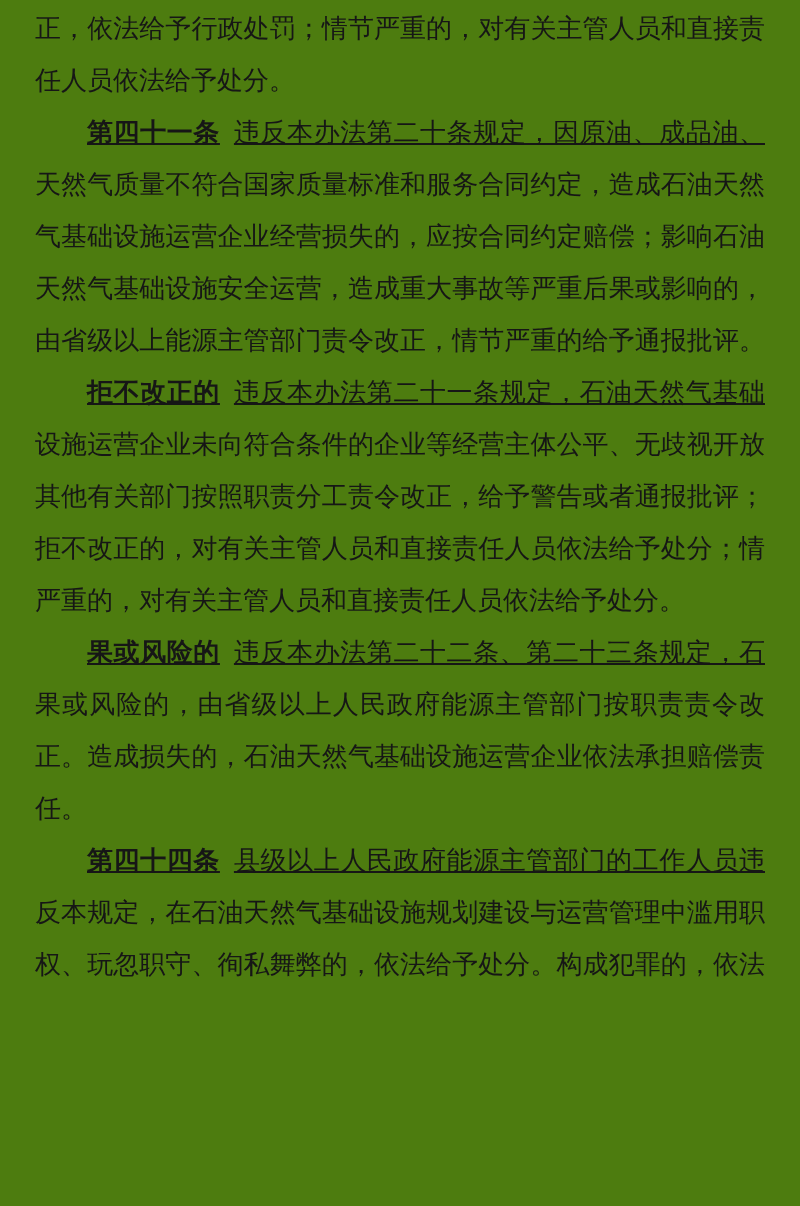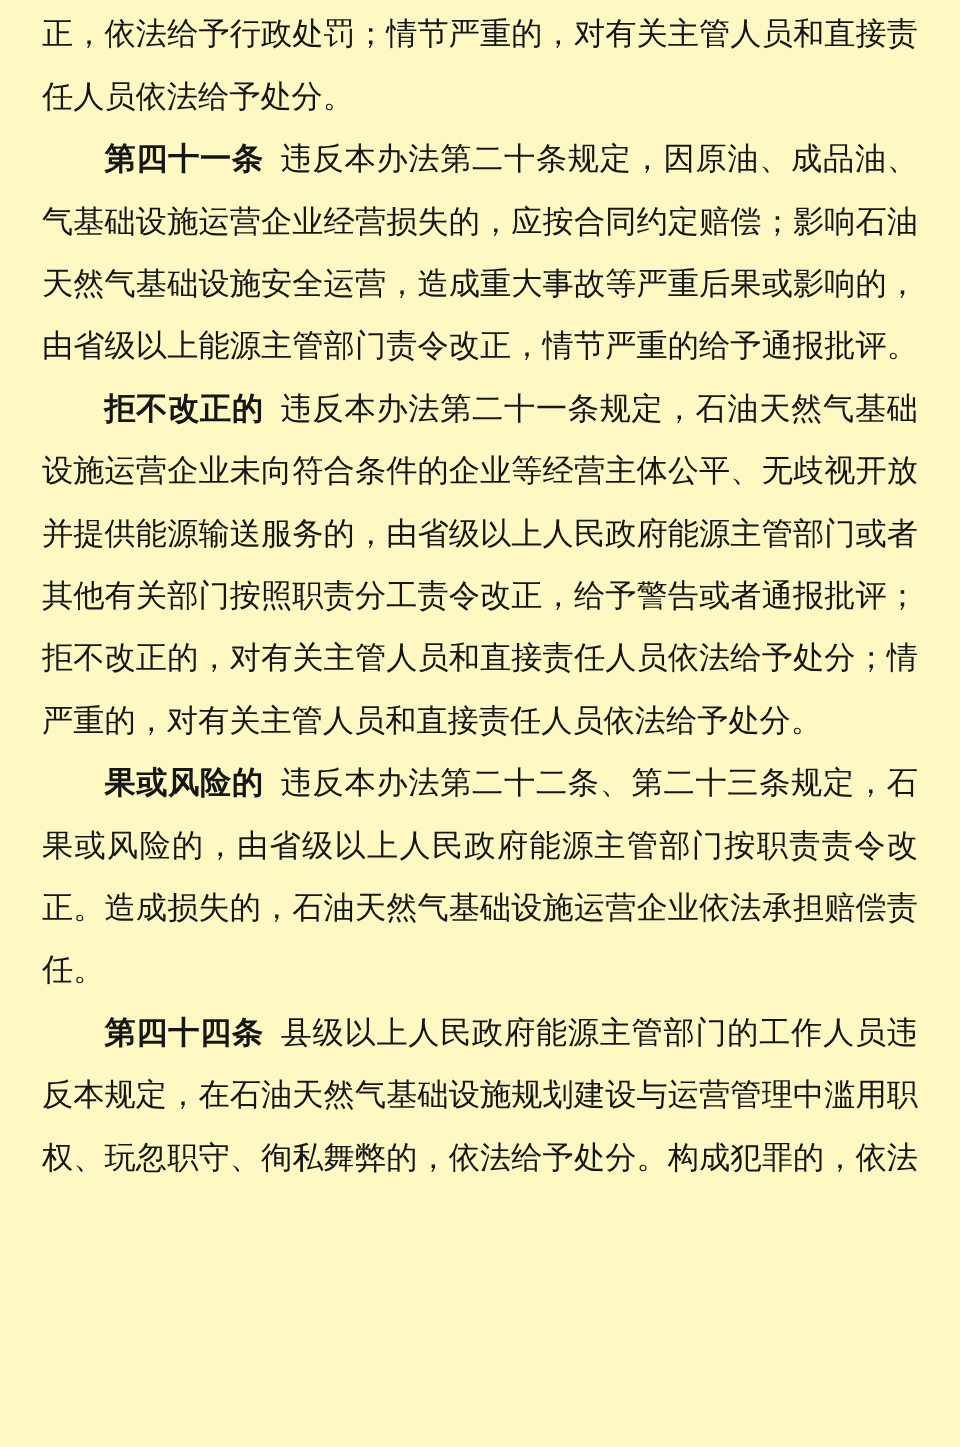--- a/index.html
+++ b/index.html
@@ -1,59 +1,60 @@
 <!DOCTYPE html>
 <html><head>
 <meta charset="utf-8">
 <style>
   html,body{margin:0;padding:0;background:#ffffff;}
   .page{
     width:800px;
     height:1206px;
     box-sizing:border-box;
-    background:#fef9c3;
+    background:#4d7c0f;
     color:#161616;
     padding:3px 35px 0 35px;
     overflow:hidden;
     font-family:"Liberation Serif","DejaVu Serif",serif;
     font-size:26px;
     line-height:52px;
   }
   .line{
     text-align:justify;
     text-align-last:justify;
     height:52px;
     overflow:hidden;
   }
   .line.natural{
     text-align:center;
     text-align-last:left;
   }
   .line.indent{
     padding-left:52px;
+    text-decoration:underline;
   }
   .article-no{
     font-weight:bold;
     padding-right:14px;
   }
 </style>
 </head>
 <body>
 
 <div class="page">
   <div>
       <div class="line"><span>正，依法给予行政处罚；情节严重的，对有关主管人员和直接责</span></div>
       <div class="line natural"><span>任人员依法给予处分。</span></div>
       <div class="line indent"><span class="article-no">第四十一条</span><span>违反本办法第二十条规定，因原油、成品油、</span></div>
+      <div class="line"><span>天然气质量不符合国家质量标准和服务合同约定，造成石油天然</span></div>
       <div class="line"><span>气基础设施运营企业经营损失的，应按合同约定赔偿；影响石油</span></div>
       <div class="line"><span>天然气基础设施安全运营，造成重大事故等严重后果或影响的，</span></div>
       <div class="line"><span>由省级以上能源主管部门责令改正，情节严重的给予通报批评。</span></div>
       <div class="line indent"><span class="article-no">拒不改正的</span><span>违反本办法第二十一条规定，石油天然气基础</span></div>
       <div class="line"><span>设施运营企业未向符合条件的企业等经营主体公平、无歧视开放</span></div>
-      <div class="line"><span>并提供能源输送服务的，由省级以上人民政府能源主管部门或者</span></div>
       <div class="line"><span>其他有关部门按照职责分工责令改正，给予警告或者通报批评；</span></div>
       <div class="line"><span>拒不改正的，对有关主管人员和直接责任人员依法给予处分；情节</span></div>
       <div class="line natural"><span>严重的，对有关主管人员和直接责任人员依法给予处分。</span></div>
       <div class="line indent"><span class="article-no">果或风险的</span><span>违反本办法第二十二条、第二十三条规定，石</span></div>
       <div class="line"><span>果或风险的，由省级以上人民政府能源主管部门按职责责令改</span></div>
       <div class="line"><span>正。造成损失的，石油天然气基础设施运营企业依法承担赔偿责</span></div>
       <div class="line natural"><span>任。</span></div>
       <div class="line indent"><span class="article-no">第四十四条</span><span>县级以上人民政府能源主管部门的工作人员违</span></div>
       <div class="line"><span>反本规定，在石油天然气基础设施规划建设与运营管理中滥用职</span></div>
       <div class="line"><span>权、玩忽职守、徇私舞弊的，依法给予处分。构成犯罪的，依法</span></div>

